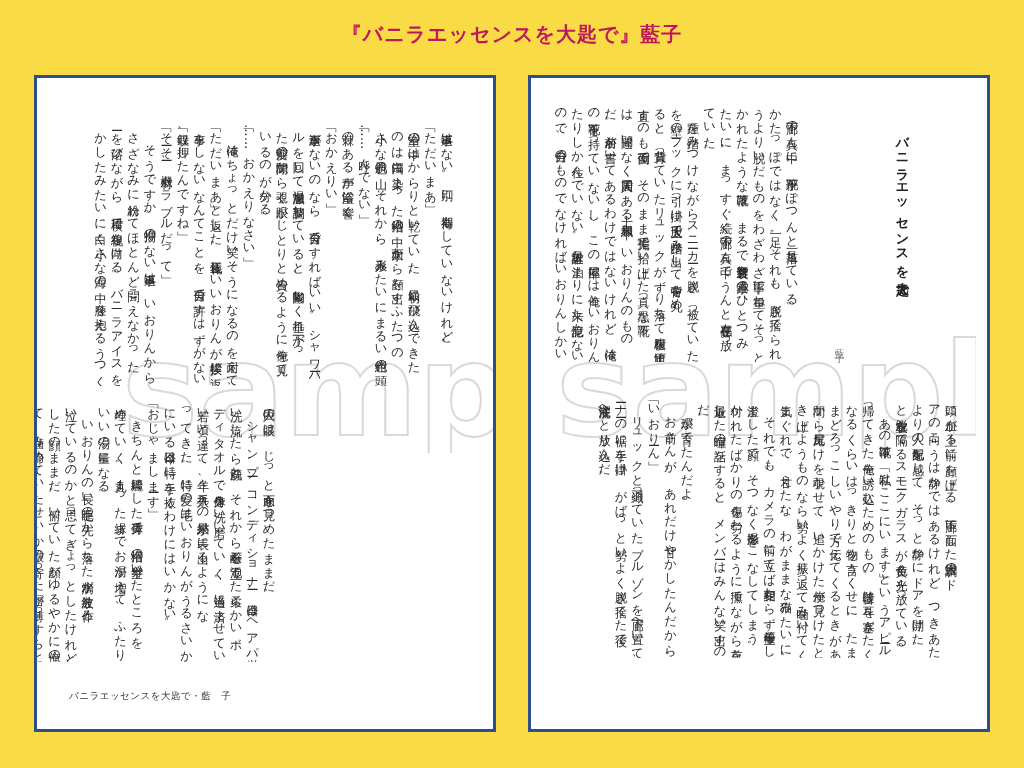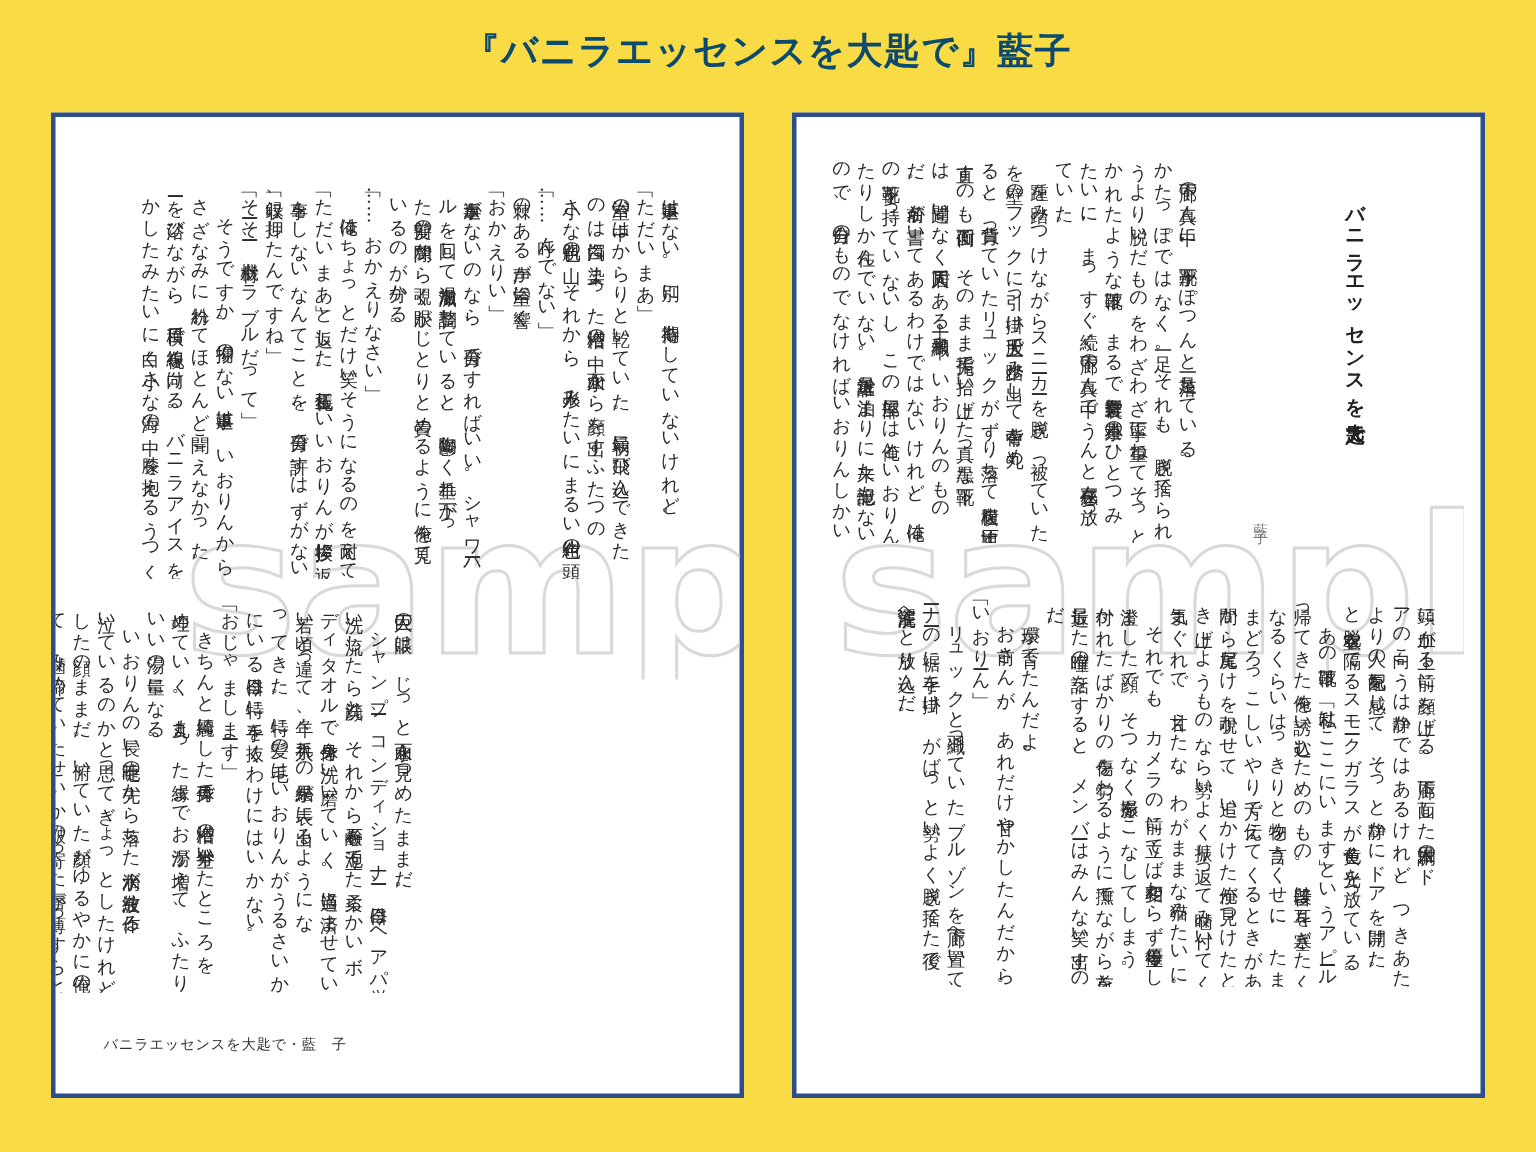--- a/index.html
+++ b/index.html
@@ -8,22 +8,22 @@
     background: #F9DB45;
     position: relative;
     font-family: "DejaVu Serif", "Liberation Serif", serif;
   }
   .banner {
     position: absolute; left: 0; top: 14px; width: 1024px; height: 40px;
     display: flex; justify-content: center; align-items: center;
   }
   .banner-title {
     font-family: "DejaVu Sans", "Liberation Sans", sans-serif;
-    font-weight: bold; font-size: 24px; letter-spacing: 1px;
-    color: #0c4a6e;
+    font-weight: bold; font-size: 20px; letter-spacing: 1px;
+    color: #be185d;
   }
   .page {
     position: absolute; top: 75px; width: 462px; height: 657px;
     background: #ffffff;
     border: 3px solid #2C4F8C;
     box-sizing: border-box;
     overflow: hidden;
   }
   .page.left { left: 34px; }
   .page.right { left: 528px; }

